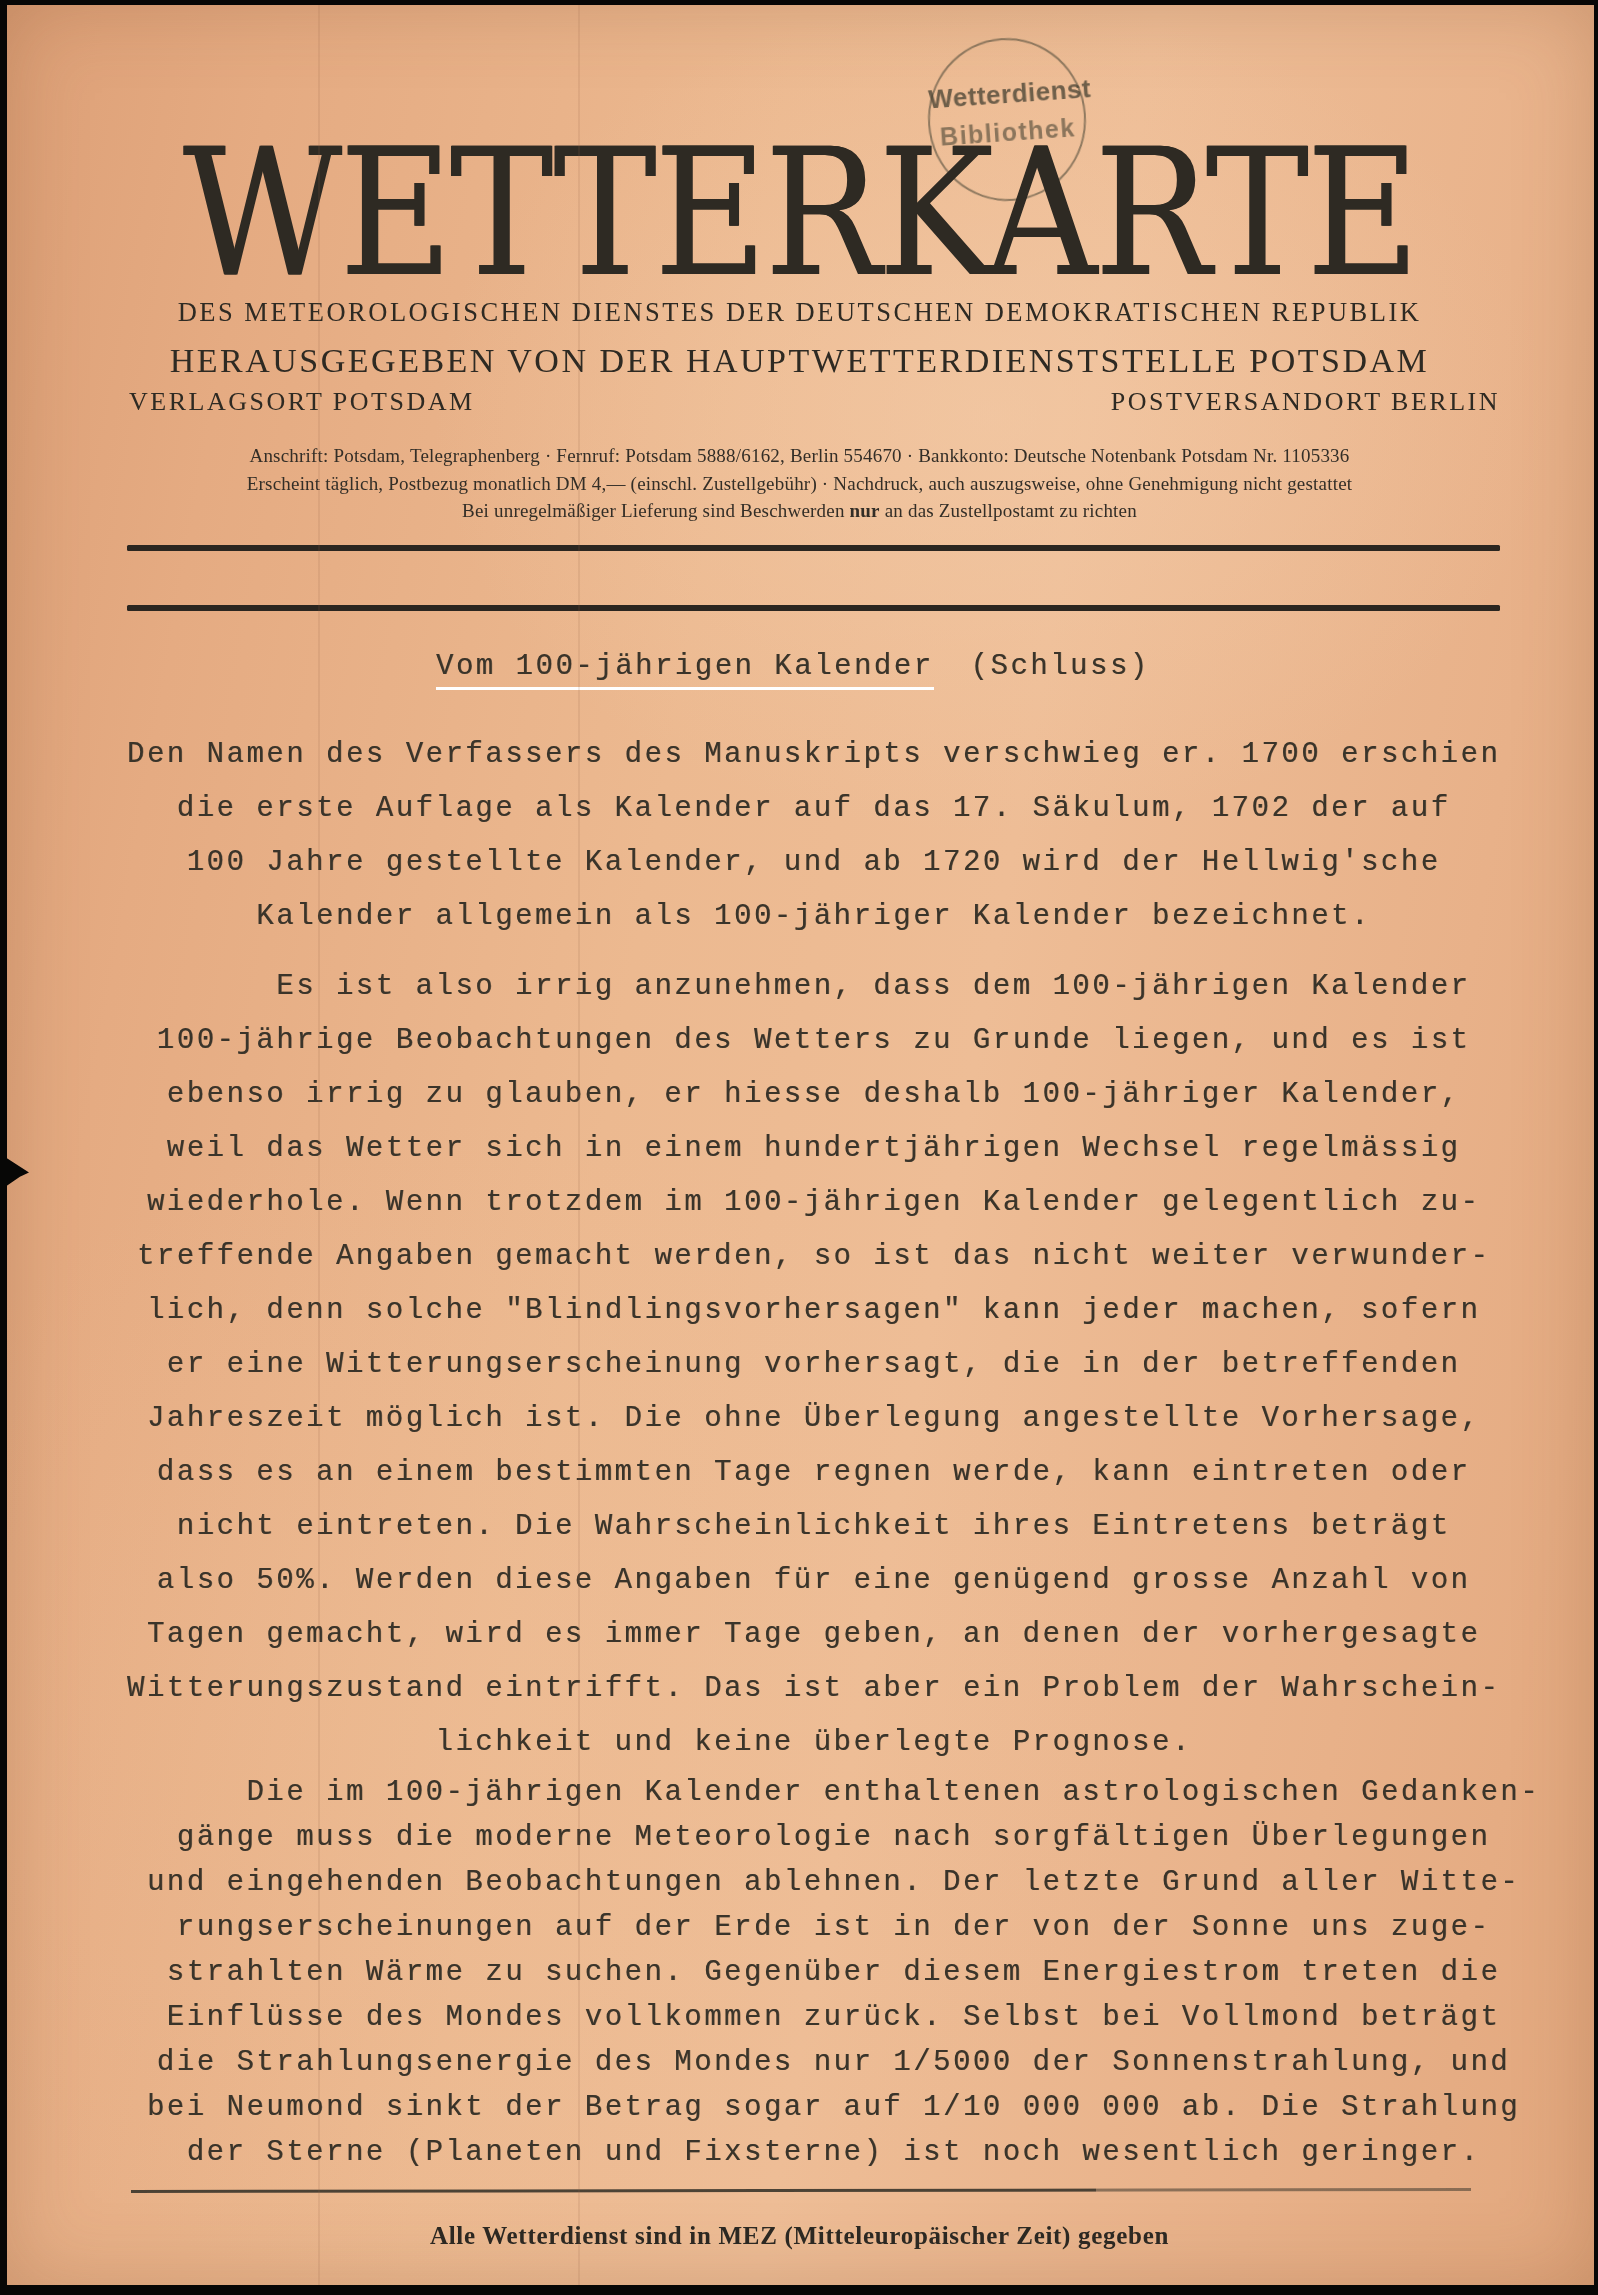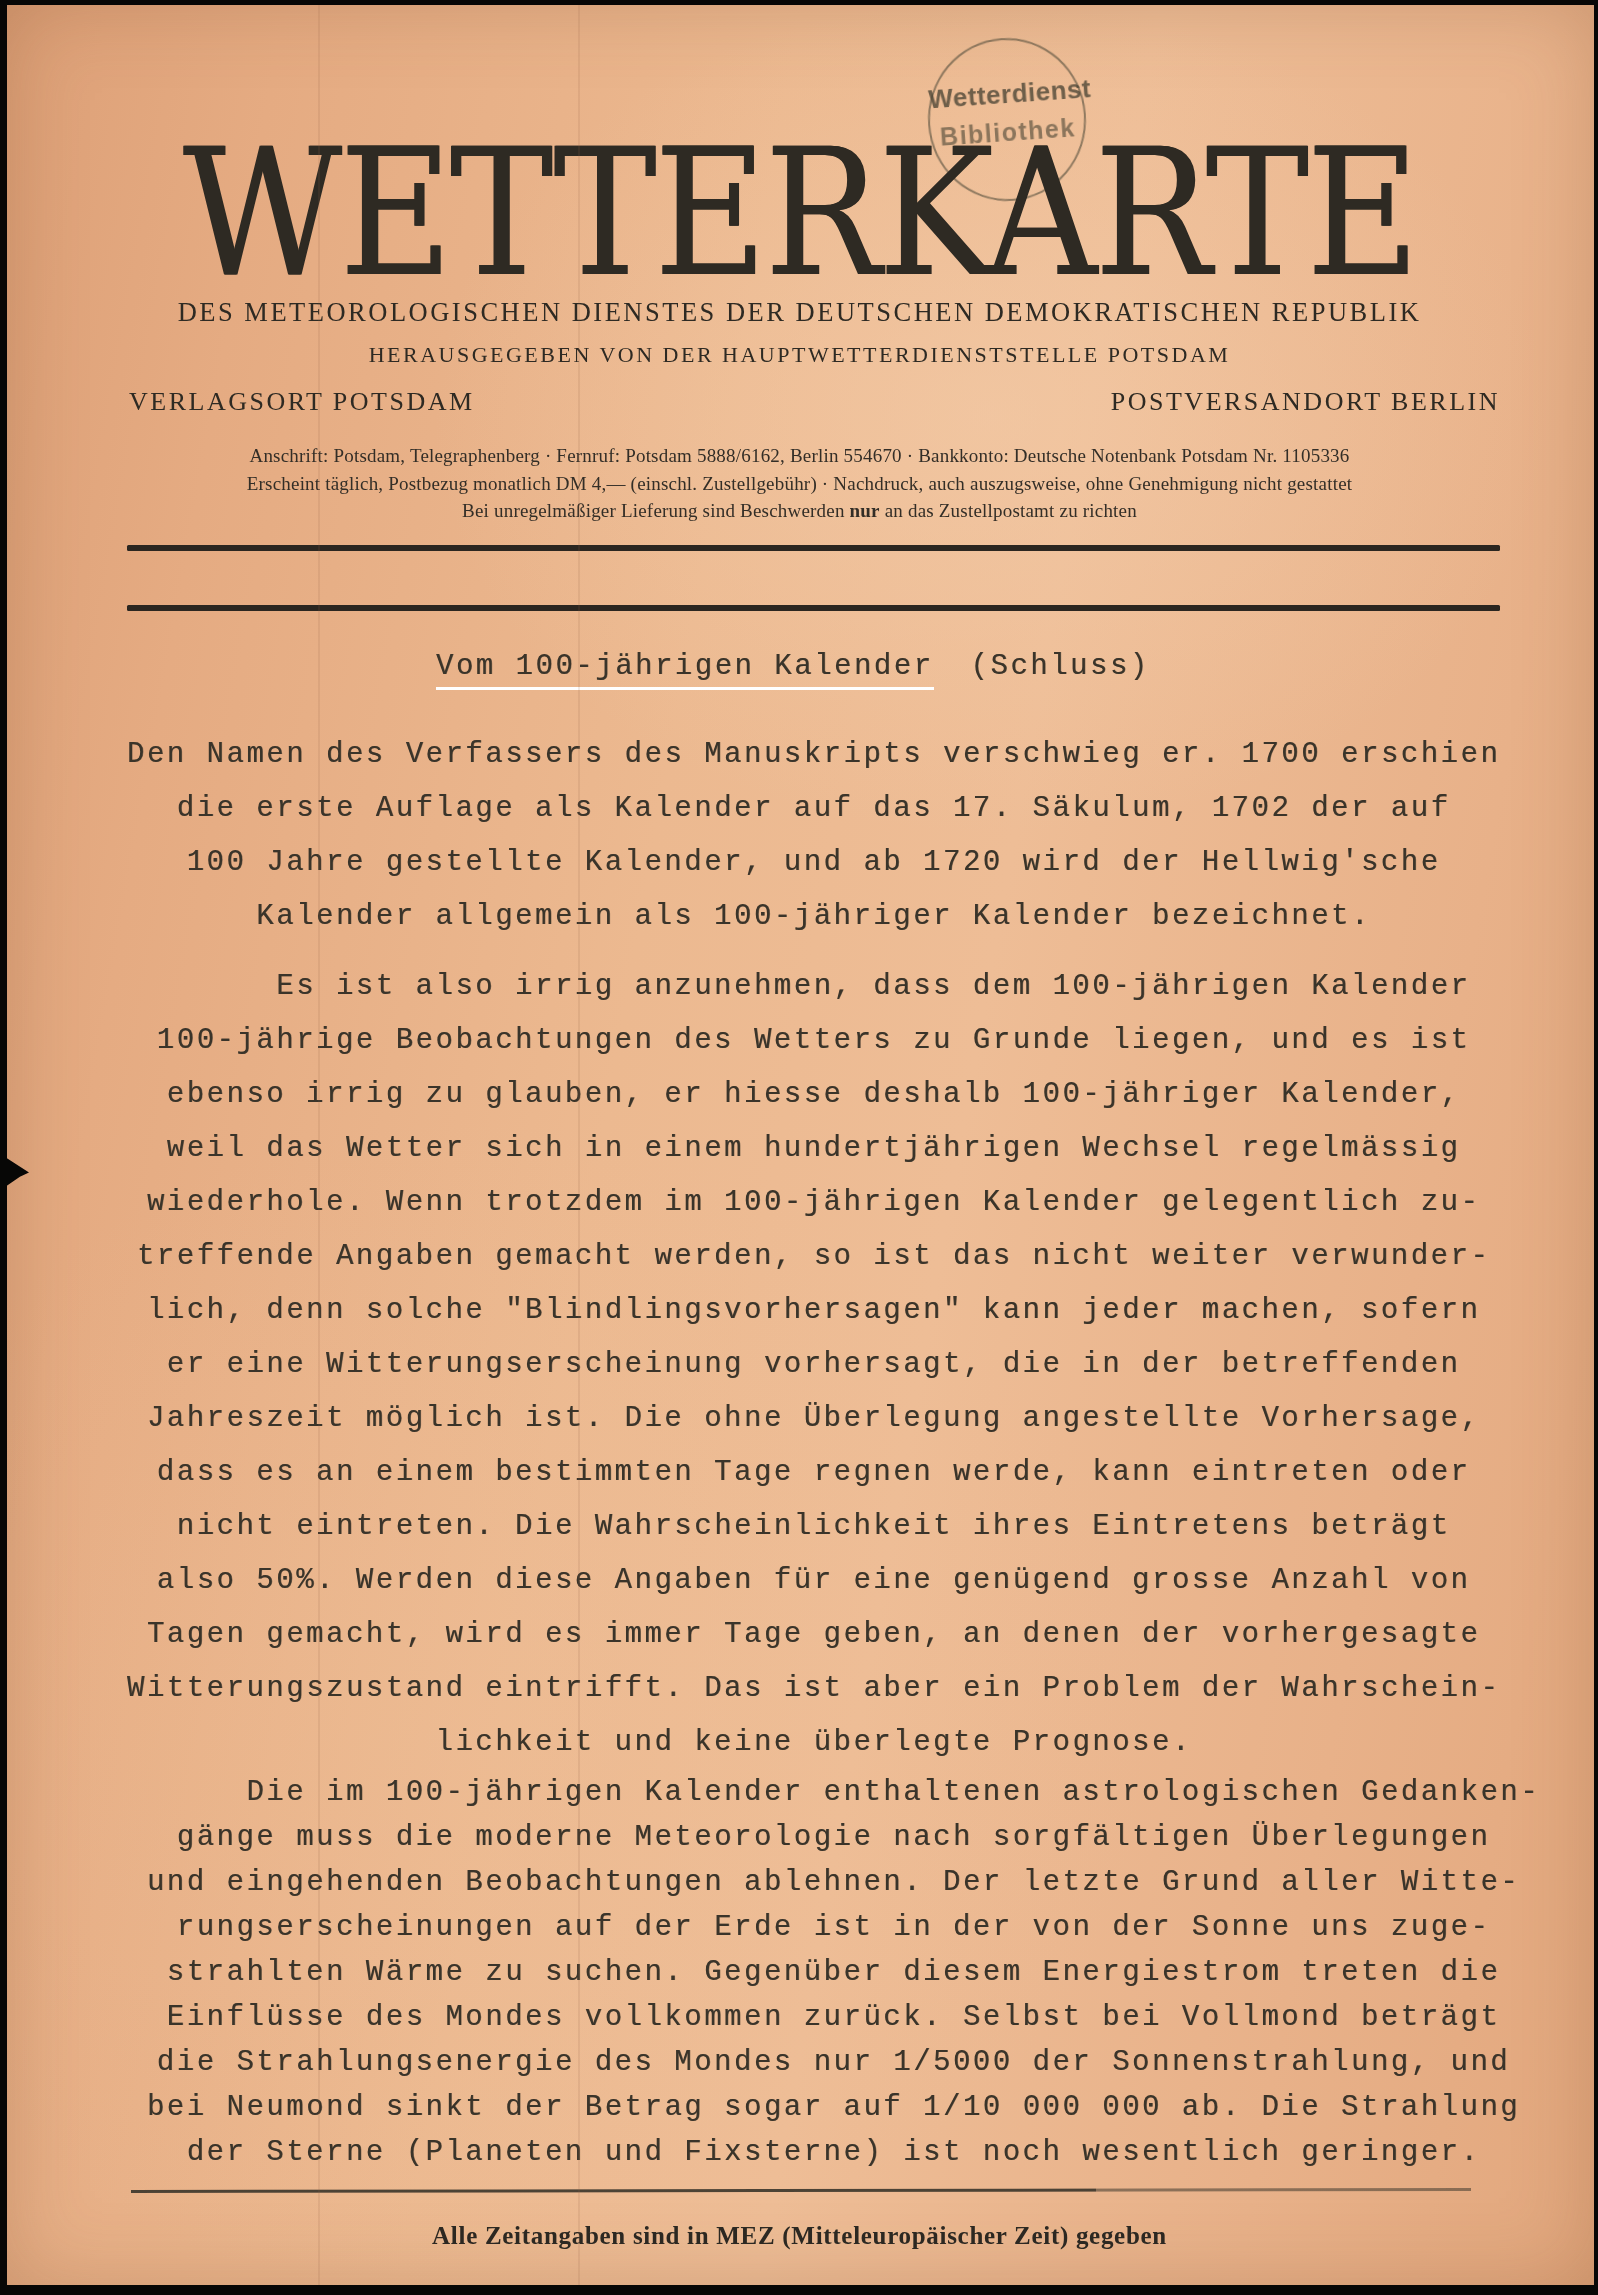--- a/index.html
+++ b/index.html
@@ -54,21 +54,21 @@
   <div class="crease" style="left:318px"></div>
   <div class="crease" style="left:578px"></div>
 
   <div id="stamp">
     <div class="s1">Wetterdienst</div>
     <div class="s2">Bibliothek</div>
   </div>
 
   <div id="masthead-title" class="ctr ink">WETTERKARTE</div>
   <div class="ctr ink subline" style="top:297px">DES METEOROLOGISCHEN DIENSTES DER DEUTSCHEN DEMOKRATISCHEN REPUBLIK</div>
-  <div class="ctr ink subline" style="top:342px;font-size:22px">HERAUSGEGEBEN VON DER HAUPTWETTERDIENSTSTELLE POTSDAM</div>
+  <div class="ctr ink subline" style="top:342px;font-size:34px">HERAUSGEGEBEN VON DER HAUPTWETTERDIENSTSTELLE POTSDAM</div>
   <div class="line-block ink subline" style="left:129px;top:387px;font-size:26px">VERLAGSORT POTSDAM</div>
   <div class="line-block ink subline" style="right:99px;top:387px;font-size:26px">POSTVERSANDORT BERLIN</div>
 
   <div id="fineprint">
     <div class="fp" style="top:445px">Anschrift: Potsdam, Telegraphenberg · Fernruf: Potsdam 5888/6162, Berlin 554670 · Bankkonto: Deutsche Notenbank Potsdam Nr. 1105336</div>
     <div class="fp" style="top:473px">Erscheint täglich, Postbezug monatlich DM 4,— (einschl. Zustellgebühr) · Nachdruck, auch auszugsweise, ohne Genehmigung nicht gestattet</div>
     <div class="fp" style="top:500px"><span>Bei unregelmäßiger Lieferung sind Beschwerden </span><b>nur</b><span> an das Zustellpostamt zu richten</span></div>
   </div>
 
   <div class="rule" style="top:545px"></div>
@@ -77,21 +77,21 @@
   <div class="rule" style="top:605px"></div>
 
   <div id="article-title" class="mono"><span class="u">Vom 100-jährigen Kalender</span><span class="sfx">(Schluss)</span></div>
 
   <div class="para mono" style="top:728px"><div class="tl">Den Namen des Verfassers des Manuskripts verschwieg er. 1700 erschien</div><div class="tl">die erste Auflage als Kalender auf das 17. Säkulum, 1702 der auf</div><div class="tl">100 Jahre gestellte Kalender, und ab 1720 wird der Hellwig'sche</div><div class="tl">Kalender allgemein als 100-jähriger Kalender bezeichnet.</div></div>
   <div class="para mono" style="top:960px"><div class="tl">      Es ist also irrig anzunehmen, dass dem 100-jährigen Kalender</div><div class="tl">100-jährige Beobachtungen des Wetters zu Grunde liegen, und es ist</div><div class="tl">ebenso irrig zu glauben, er hiesse deshalb 100-jähriger Kalender,</div><div class="tl">weil das Wetter sich in einem hundertjährigen Wechsel regelmässig</div><div class="tl">wiederhole. Wenn trotzdem im 100-jährigen Kalender gelegentlich zu-</div><div class="tl">treffende Angaben gemacht werden, so ist das nicht weiter verwunder-</div><div class="tl">lich, denn solche "Blindlingsvorhersagen" kann jeder machen, sofern</div><div class="tl">er eine Witterungserscheinung vorhersagt, die in der betreffenden</div><div class="tl">Jahreszeit möglich ist. Die ohne Überlegung angestellte Vorhersage,</div><div class="tl">dass es an einem bestimmten Tage regnen werde, kann eintreten oder</div><div class="tl">nicht eintreten. Die Wahrscheinlichkeit ihres Eintretens beträgt</div><div class="tl">also 50%. Werden diese Angaben für eine genügend grosse Anzahl von</div><div class="tl">Tagen gemacht, wird es immer Tage geben, an denen der vorhergesagte</div><div class="tl">Witterungszustand eintrifft. Das ist aber ein Problem der Wahrschein-</div><div class="tl">lichkeit und keine überlegte Prognose.</div></div>
   <div class="para mono tight" style="top:1770px"><div class="tl">      Die im 100-jährigen Kalender enthaltenen astrologischen Gedanken-</div><div class="tl">gänge muss die moderne Meteorologie nach sorgfältigen Überlegungen</div><div class="tl">und eingehenden Beobachtungen ablehnen. Der letzte Grund aller Witte-</div><div class="tl">rungserscheinungen auf der Erde ist in der von der Sonne uns zuge-</div><div class="tl">strahlten Wärme zu suchen. Gegenüber diesem Energiestrom treten die</div><div class="tl">Einflüsse des Mondes vollkommen zurück. Selbst bei Vollmond beträgt</div><div class="tl">die Strahlungsenergie des Mondes nur 1/5000 der Sonnenstrahlung, und</div><div class="tl">bei Neumond sinkt der Betrag sogar auf 1/10 000 000 ab. Die Strahlung</div><div class="tl">der Sterne (Planeten und Fixsterne) ist noch wesentlich geringer.</div></div>
 
   <div class="thin-divider"></div>
 
-  <div id="footer-note" class="ctr">Alle Zeitangaben sind in MEZ (Mitteleuropäischer Zeit) gegeben</div>
+  <div id="footer-note" class="ctr">Alle Wetterdienst sind in MEZ (Mitteleuropäischer Zeit) gegeben</div>
 
   <div class="edge" style="left:0;top:0;width:1599px;height:4.5px"></div>
   <div class="edge" style="left:0;top:0;width:6.5px;height:2295px"></div>
   <div class="edge" style="right:0;top:0;width:5.5px;height:2295px"></div>
   <div class="edge" style="left:0;bottom:0;width:1599px;height:10.5px"></div>
   <div class="notch"></div>
 </div>
 
 
 </body></html>

